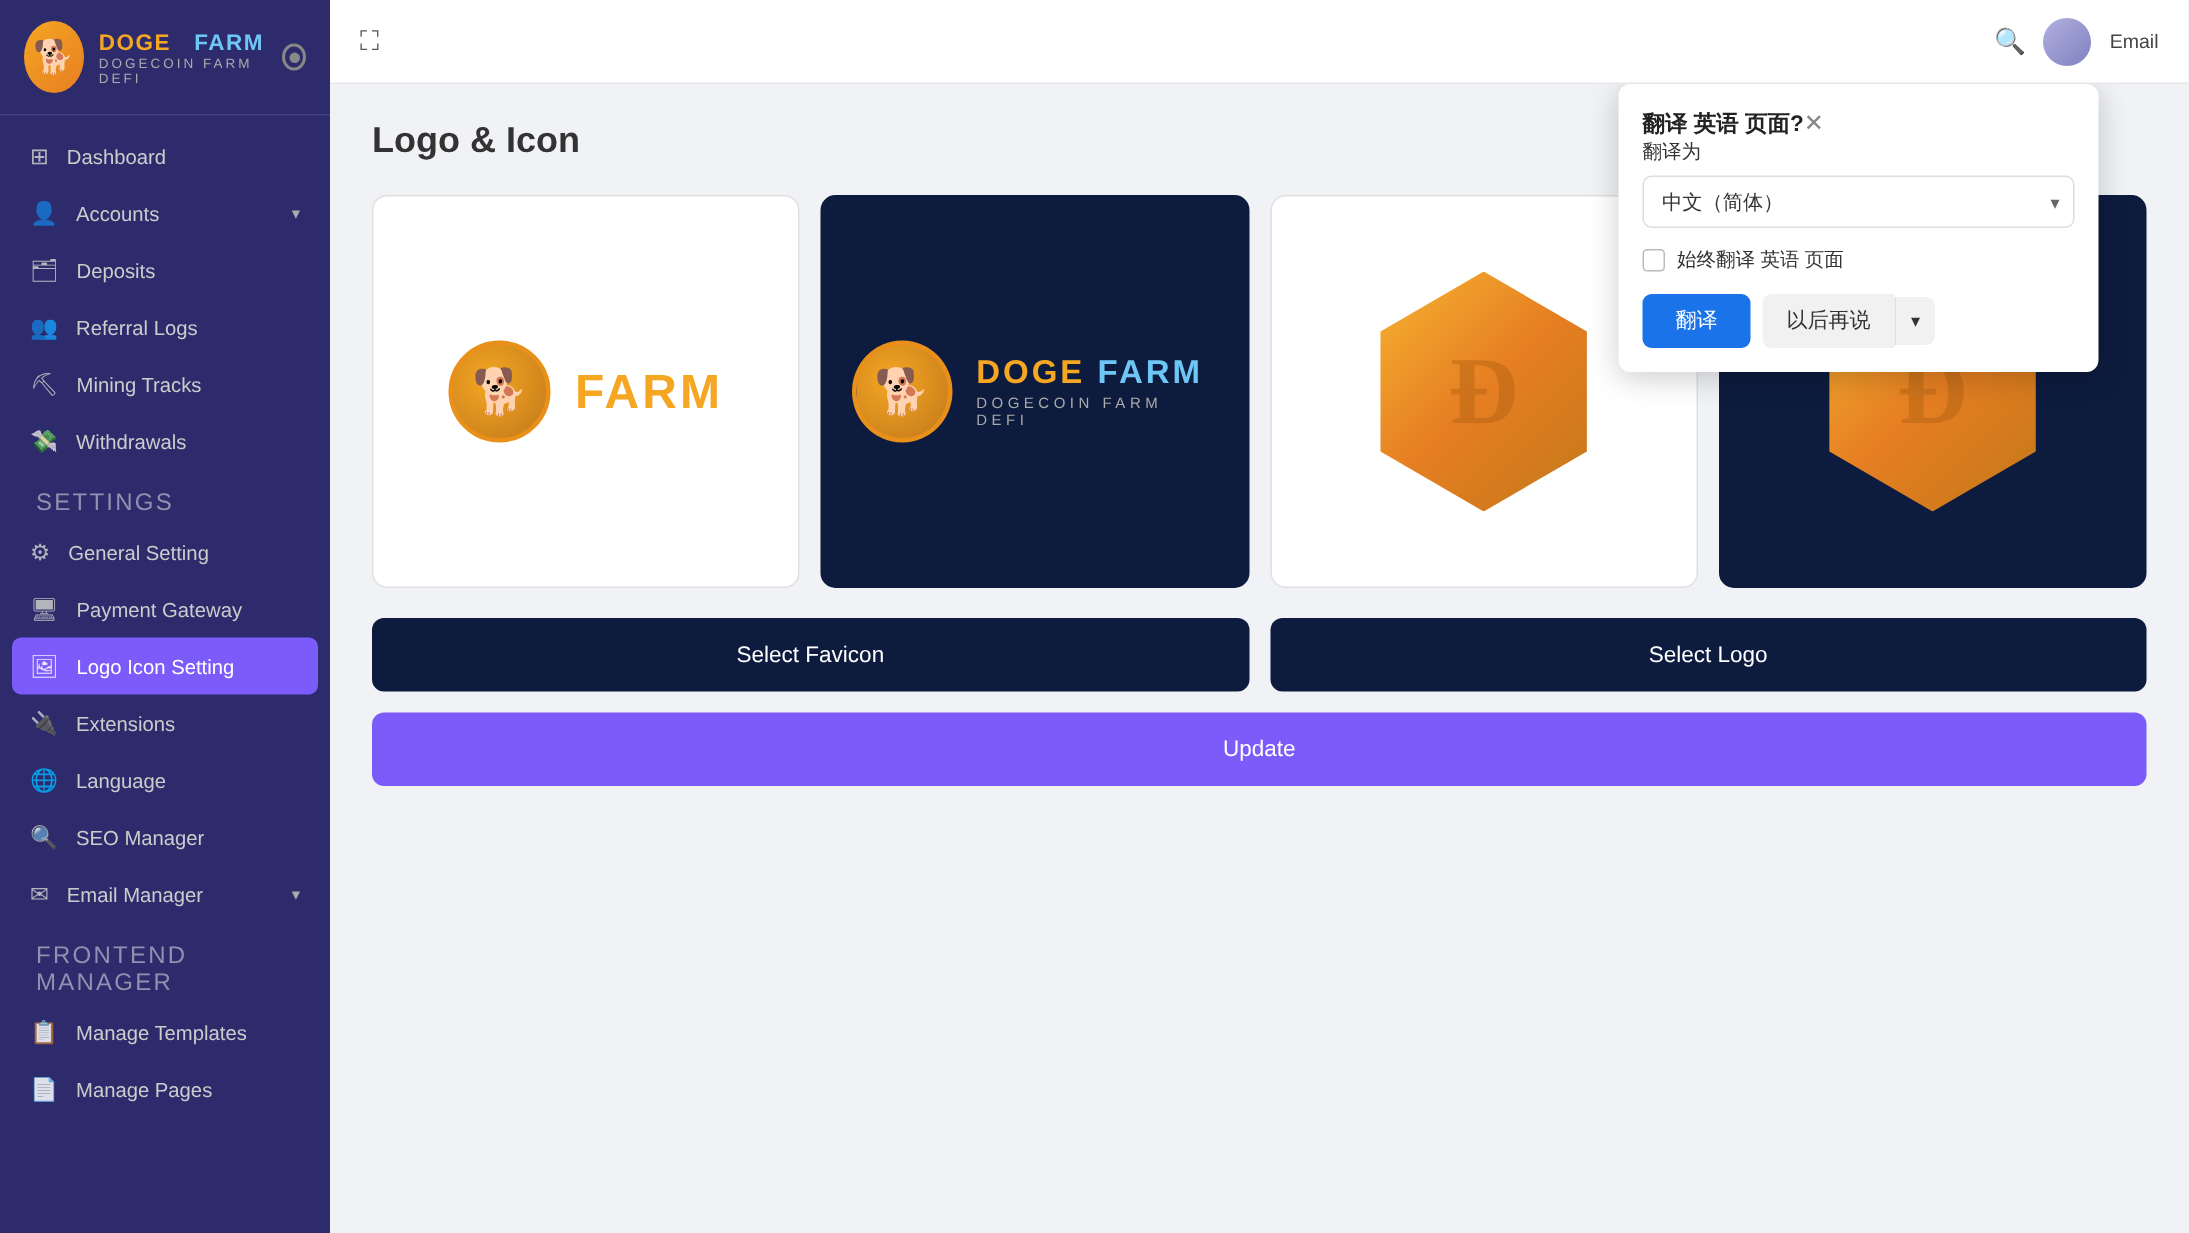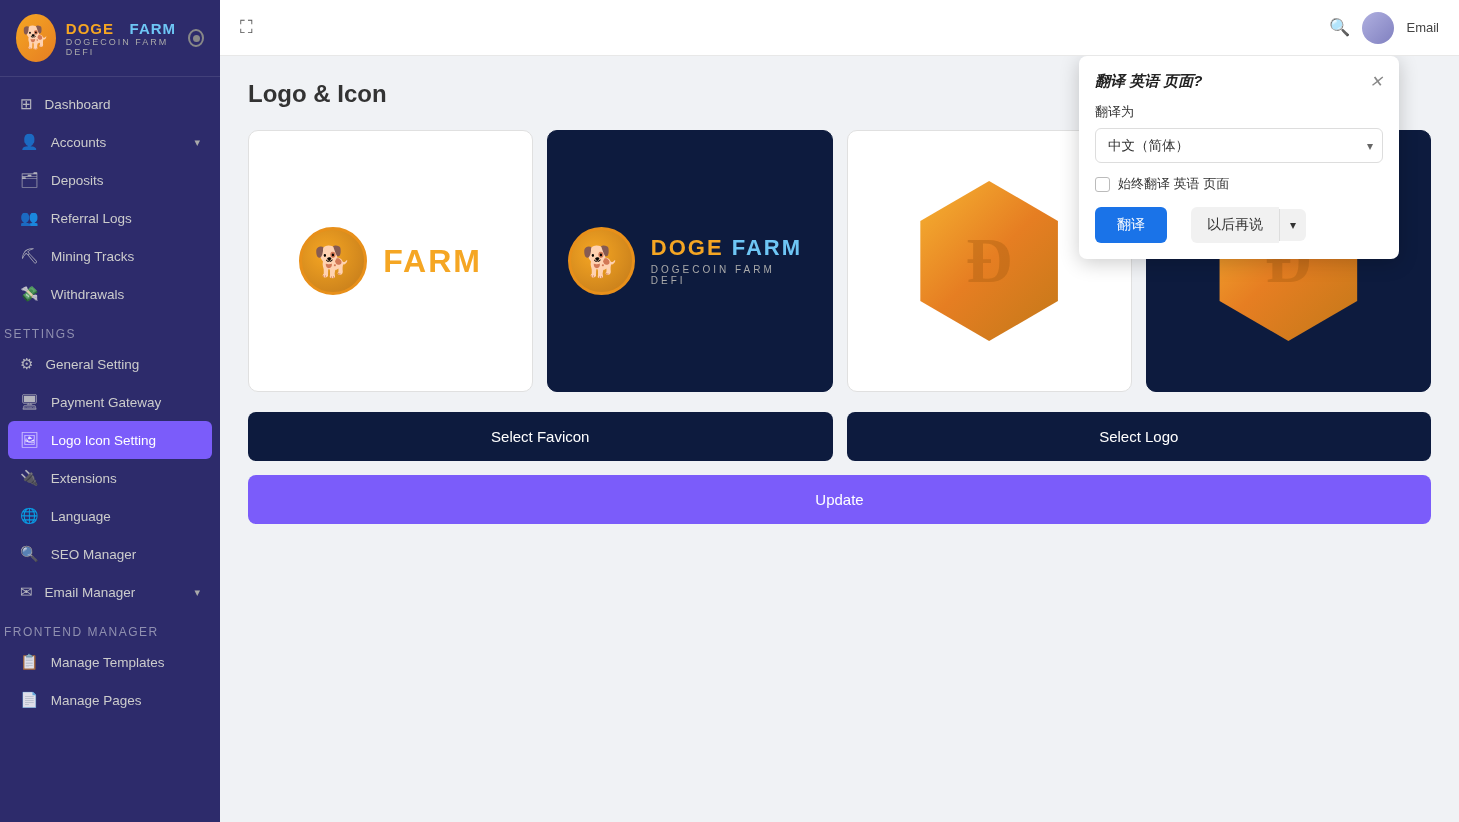--- a/index.html
+++ b/index.html
@@ -41,24 +41,24 @@
       margin-left: auto;
       width: 18px; height: 18px;
       border-radius: 50%;
       border: 2px solid #888;
       display: flex; align-items: center; justify-content: center;
     }
     .sidebar-record-dot { width: 7px; height: 7px; border-radius: 50%; background: #888; }
 
     .sidebar-nav { padding: 8px 0; flex: 1; }
     .sidebar-section-label {
-      font-size: 12px;
+      font-size: 16px;
       color: #9090b0;
       letter-spacing: 1.5px;
-      padding: 14px 20px 4px 4px;
+      padding: 14px 20px 4px 24px;
       text-transform: uppercase;
     }
     .sidebar-item {
       display: flex; align-items: center; gap: 12px;
       padding: 10px 20px;
       cursor: pointer;
       font-size: 13.5px;
       color: #ccc;
       position: relative;
       transition: background 0.15s;
@@ -183,23 +183,22 @@
       top: 0;
       right: 60px;
       width: 320px;
       background: #fff;
       border-radius: 8px;
       box-shadow: 0 4px 20px rgba(0,0,0,0.2);
       padding: 16px;
       z-index: 100;
     }
     .translate-popup-header {
-      display: flex; align-items: center; justify-content: space-between;
-      margin-bottom: 12px;
-      font-style: italic;
+      display: flex; align-items: center; 
+      margin-bottom: 0;
     }
     .translate-popup-title { font-size: 15px; font-weight: 600; color: #222; }
     .translate-close { cursor: pointer; font-size: 16px; color: #888; }
     .translate-label { font-size: 13px; color: #333; margin-bottom: 7px; }
     .translate-select-wrap {
       position: relative;
       margin-bottom: 12px;
     }
     .translate-select {
       width: 100%;
@@ -218,21 +217,21 @@
     }
     .translate-checkbox-row {
       display: flex; align-items: center; gap: 8px; margin-bottom: 14px;
     }
     .translate-checkbox {
       width: 15px; height: 15px; border: 1.5px solid #bbb; border-radius: 3px;
       background: #fff; cursor: pointer;
       flex-shrink: 0;
     }
     .translate-checkbox-label { font-size: 13px; color: #333; }
-    .translate-btn-row { display: flex; gap: 24px; align-items: center; }
+    .translate-btn-row { display: flex; gap: 8px; align-items: center; }
     .btn-translate {
       background: #1a73e8;
       color: #fff;
       border: none;
       border-radius: 6px;
       padding: 9px 22px;
       font-size: 14px;
       font-weight: 500;
       cursor: pointer;
     }

